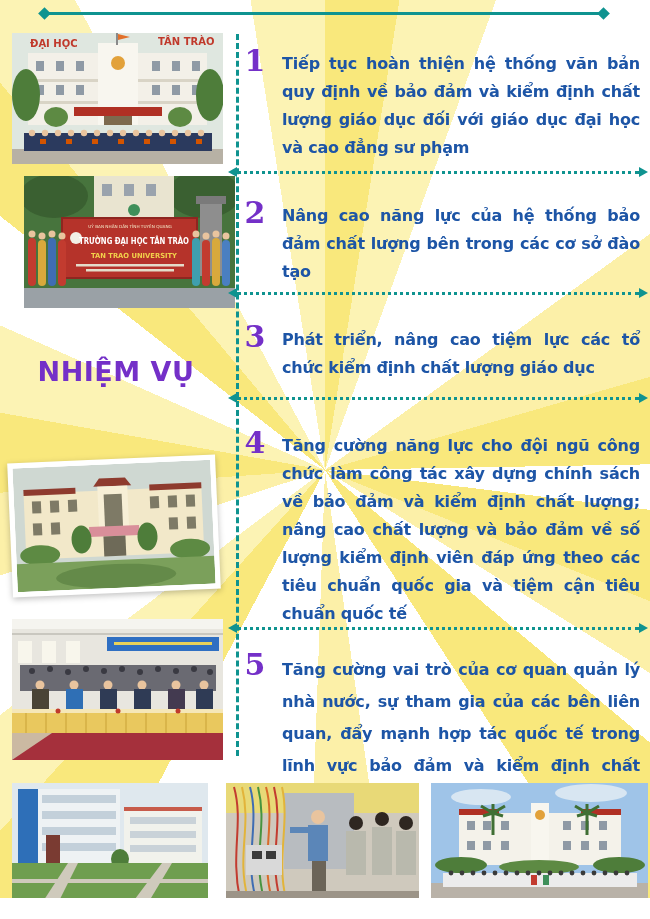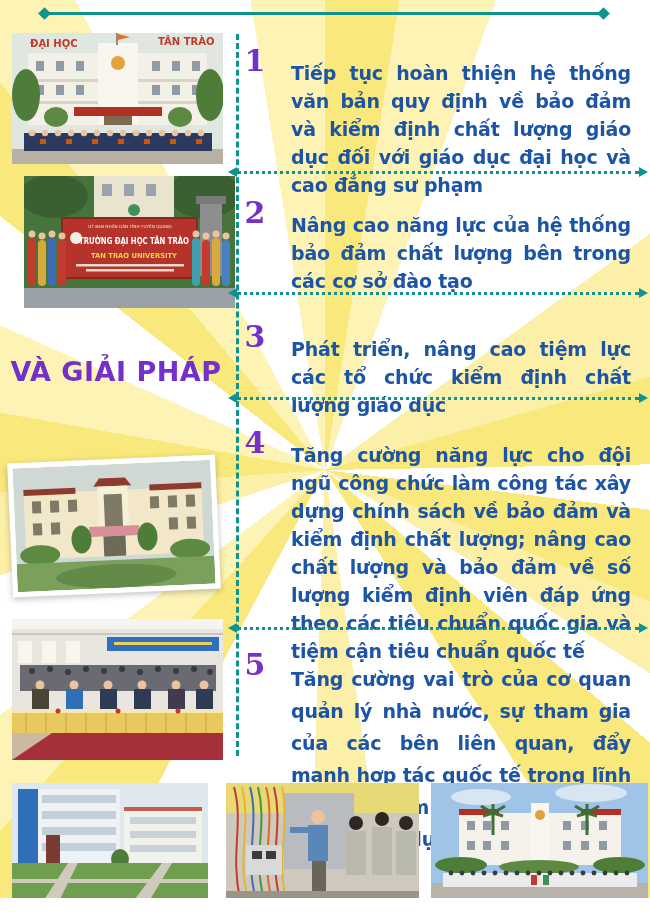--- a/index.html
+++ b/index.html
@@ -43,21 +43,21 @@
   .tri{width:0;height:0;flex:none;}
   .tri-left{border-top:5px solid transparent;border-bottom:5px solid transparent;border-right:9px solid #0F9390;}
   .tri-right{border-top:5px solid transparent;border-bottom:5px solid transparent;border-left:9px solid #0F9390;}
   
   .main-title{position:absolute;left:0;top:352px;width:232px;text-align:center;
     font-size:27px;font-weight:bold;color:#7430C8;line-height:1.45;letter-spacing:.5px;}
   
   .item{position:absolute;left:244px;width:404px;display:flex;gap:8px;}
   .item .num{font-family:"DejaVu Serif","Liberation Serif",serif;font-size:30px;font-weight:bold;
     color:#7430C8;line-height:1;width:22px;flex:none;text-align:center;padding-top:4px;}
-  .item p{margin:17px;font-size:19px;font-weight:bold;color:#1D55A6;line-height:28px;
+  .item p{margin:8px;font-size:16px;font-weight:bold;color:#1D55A6;line-height:28px;
     text-align:justify;letter-spacing:-0.2px;}
   .item.tight p{line-height:32px;}
   
   .photo{position:absolute;overflow:hidden;}
   .photo svg{display:block;width:100%;height:100%;}
   .photo-frame{position:absolute;background:#fff;padding:5px;transform:rotate(-2.5deg);
     box-shadow:0 2px 6px rgba(0,0,0,.25);}
   .photo-frame .inner{width:198px;height:124px;overflow:hidden;}
   .photo-frame svg{display:block;width:100%;height:100%;}
 </style>
@@ -171,21 +171,21 @@
           <circle cx="38" cy="60" r="3.5"></circle>
         <circle cx="172" cy="58" r="3.5"></circle>
           <circle cx="182" cy="60" r="3.5"></circle>
           <circle cx="192" cy="58" r="3.5"></circle>
           <circle cx="202" cy="60" r="3.5"></circle>
       </g>
     </svg>
   </div>
 
   <div class="main-title">
-    <div>VÀ GIẢI PHÁP</div>
+    <div>NHIỆM VỤ</div>
   </div>
 
   <div class="photo-frame" style="left:10px;top:459px;">
     <div class="inner">
       <svg viewBox="0 0 198 124" preserveAspectRatio="none">
         <rect x="0" y="0" width="198" height="124" fill="#cfd8d2"></rect>
         <rect x="10" y="26" width="178" height="66" fill="#f2e8c9"></rect>
         <rect x="10" y="22" width="52" height="6" fill="#8e3b2e"></rect>
         <rect x="136" y="22" width="52" height="6" fill="#8e3b2e"></rect>
         <path d="M86,14 h26 l6,8 h-38 z" fill="#8e3b2e"></path>

